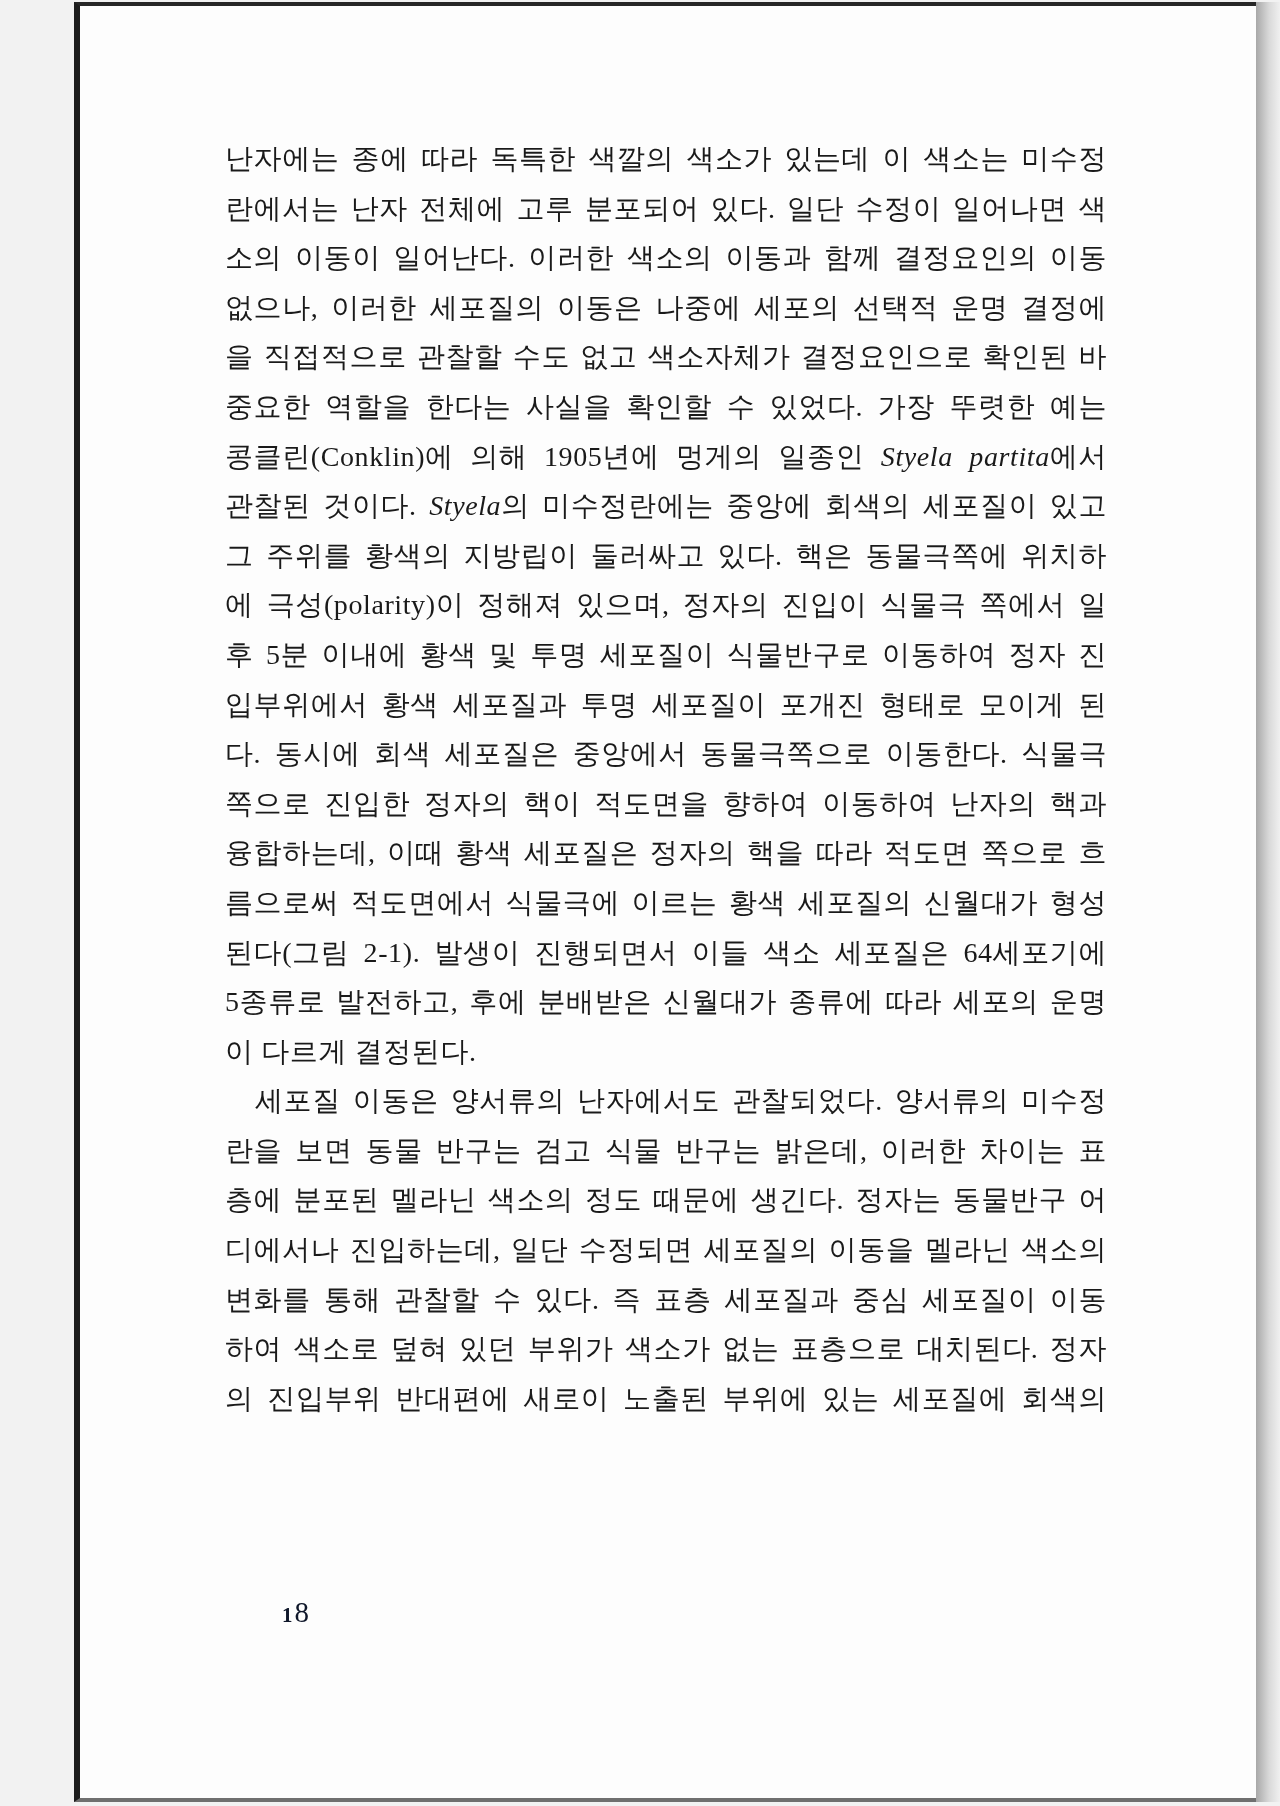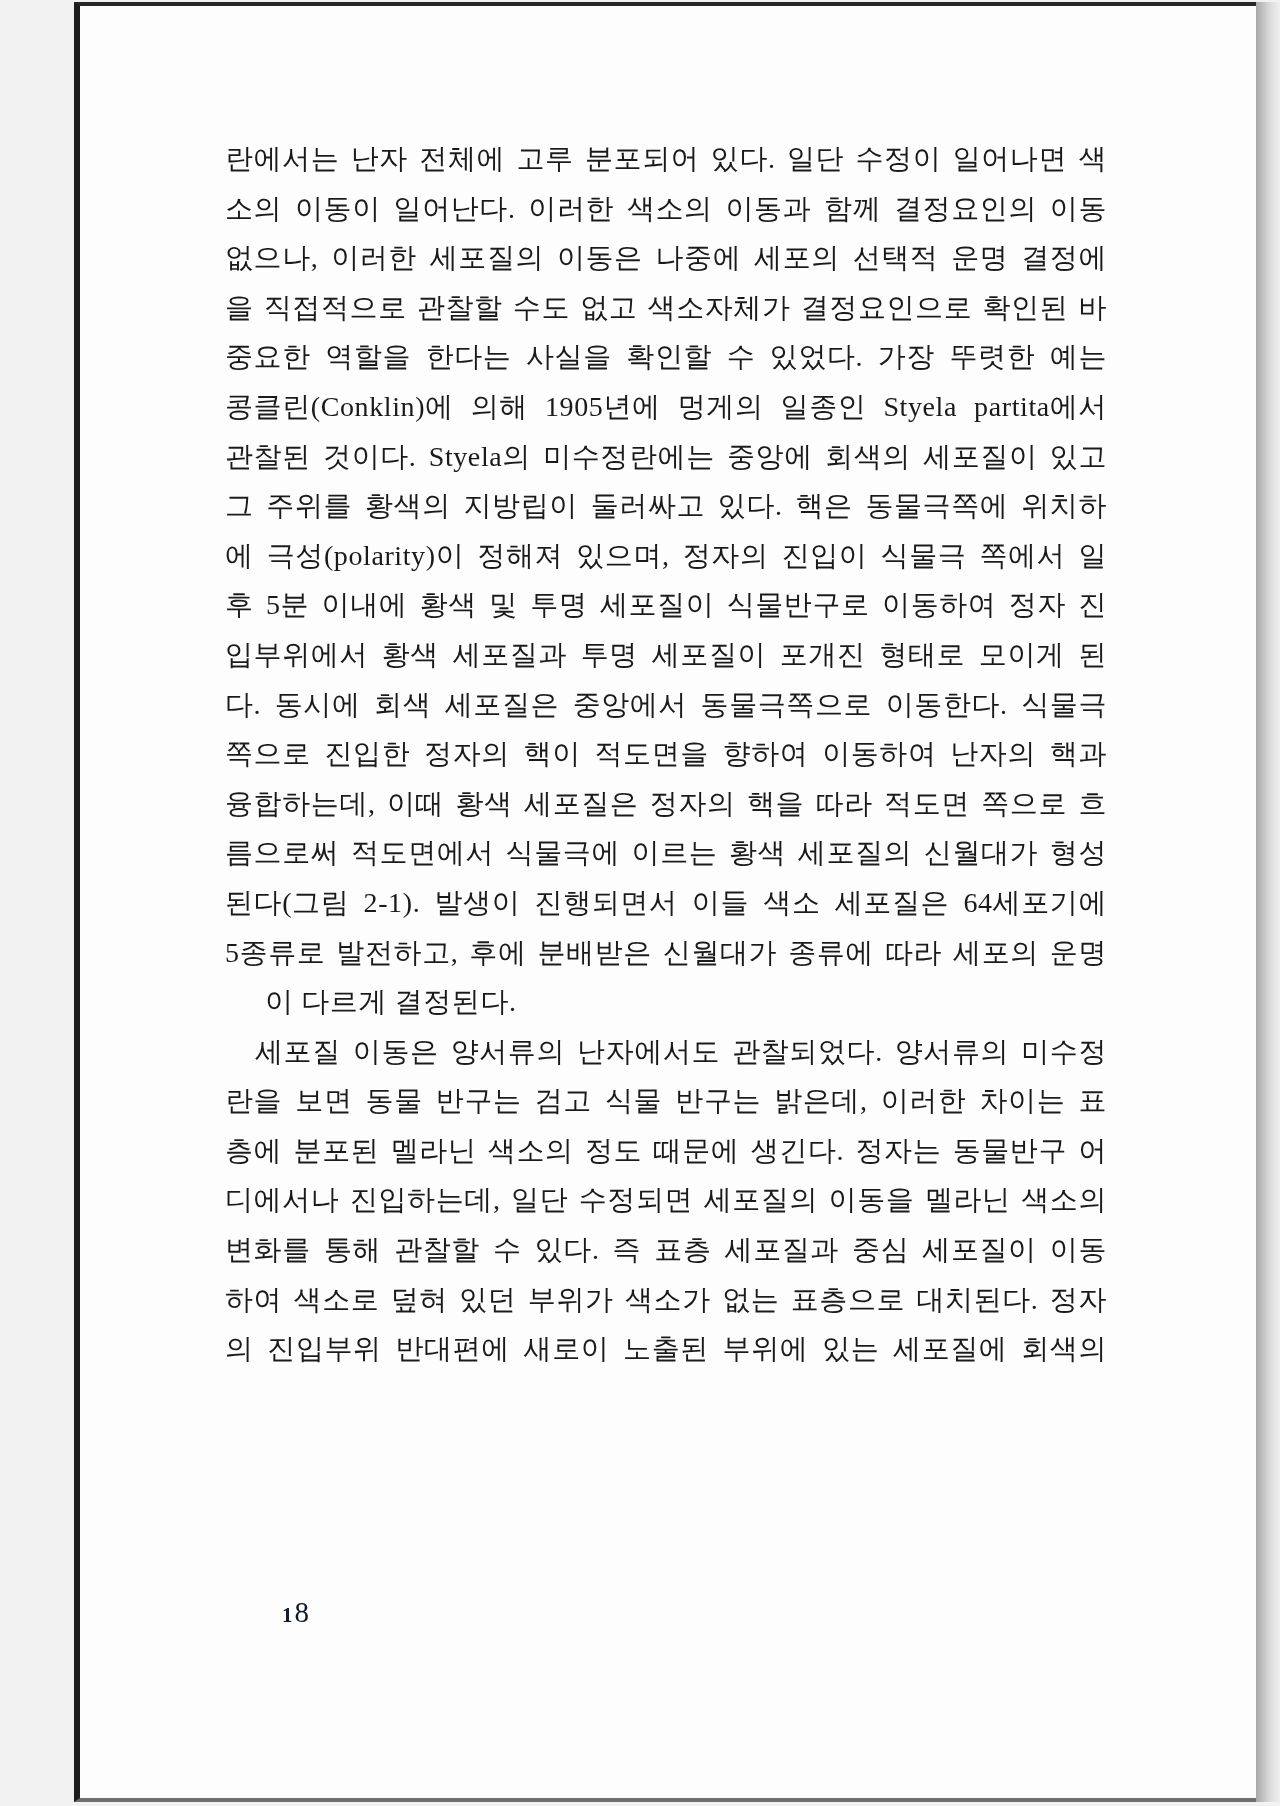--- a/index.html
+++ b/index.html
@@ -43,44 +43,44 @@
   }
   .line{
     height:var(--lh);
     overflow:hidden;
     text-align:justify;
     text-align-last:justify;
   }
   .line.no-just{
     text-align:left;
     text-align-last:left;
-    margin-left:40px;
   }
   .line.indent{
     text-indent:30px;
   }
-  .it{}
+  .it{font-style:italic;}
   .pagenum{
     position:absolute;
     left:202px;top:1590px;
     font-family:Liberation Serif, serif;
     font-size:29px;
     color:#0f172a;
     letter-spacing:2px;
   }
   .pagenum::first-letter{
     font-size:0.72em;
     font-weight:600;
   }
 </style>
 </head>
 <body>
 
 <div class="page">
   <div class="text-block" id="text-block">
+      <div class="line"><span>난자에는 종에 따라 독특한 색깔의 색소가 있는데 이 색소는 미수정</span></div>
       <div class="line"><span>란에서는 난자 전체에 고루 분포되어 있다. 일단 수정이 일어나면 색</span></div>
       <div class="line"><span>소의 이동이 일어난다. 이러한 색소의 이동과 함께 결정요인의 이동</span></div>
       <div class="line"><span>없으나, 이러한 세포질의 이동은 나중에 세포의 선택적 운명 결정에</span></div>
       <div class="line"><span>을 직접적으로 관찰할 수도 없고 색소자체가 결정요인으로 확인된 바</span></div>
       <div class="line"><span>중요한 역할을 한다는 사실을 확인할 수 있었다. 가장 뚜렷한 예는</span></div>
       <div class="line"><span>콩클린(Conklin)에 의해 1905년에 멍게의 일종인 </span><span class="it">Styela partita</span><span>에서</span></div>
       <div class="line"><span>관찰된 것이다. </span><span class="it">Styela</span><span>의 미수정란에는 중앙에 회색의 세포질이 있고</span></div>
       <div class="line"><span>그 주위를 황색의 지방립이 둘러싸고 있다. 핵은 동물극쪽에 위치하</span></div>
       <div class="line"><span>에 극성(polarity)이 정해져 있으며, 정자의 진입이 식물극 쪽에서 일</span></div>
       <div class="line"><span>후 5분 이내에 황색 및 투명 세포질이 식물반구로 이동하여 정자 진</span></div>

